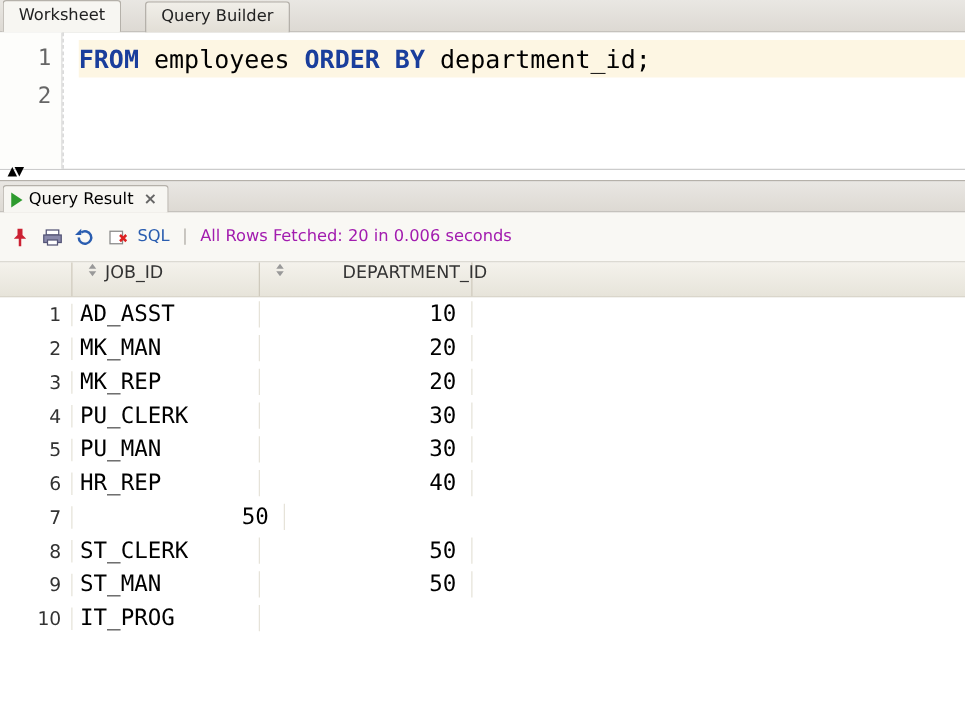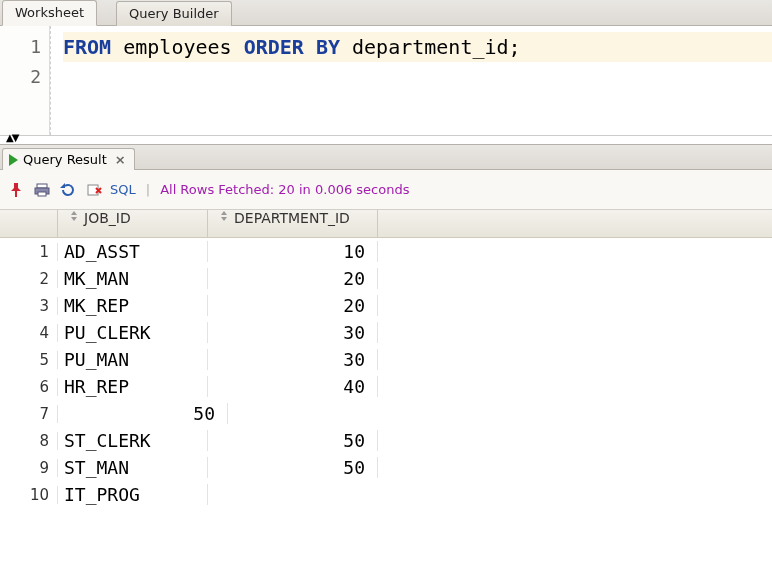--- a/index.html
+++ b/index.html
@@ -138,21 +138,21 @@
   .gh-cell {
     display: flex; align-items: flex-start;
     padding: 0 10px;
     border-right: 1px solid #cfcabd;
     color: #333;
     font-family: "DejaVu Sans", Arial, sans-serif;
     font-size: 14px;
   }
   .gh-rownum { width: 58px; }
   .gh-c0 { width: 150px; }
-  .gh-c1 { width: 170px; }
+  .gh-c1 { width: 170px; gap: 40px; }
   .col-icon {
     display:inline-flex; margin-right:4px; color:#777;
   }
   .grid-body .grow {
     display: flex;
     height: 27px;
     align-items: center;
   }
   .grow:nth-child(odd){ background:#ffffff; }
   .grow:nth-child(even){ background:#ffffff; }

